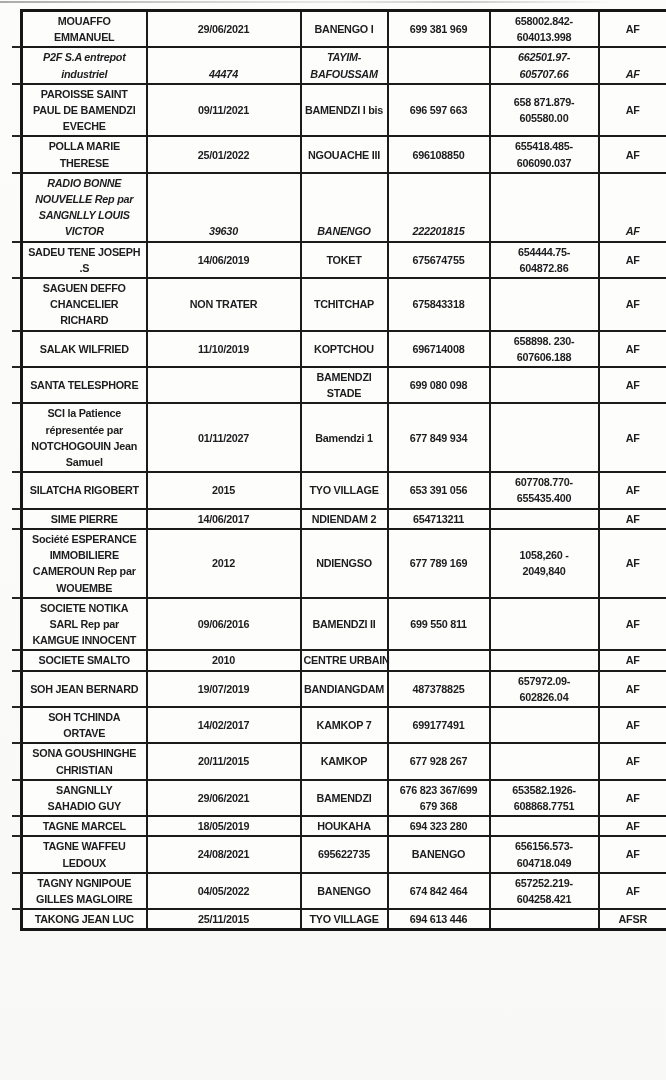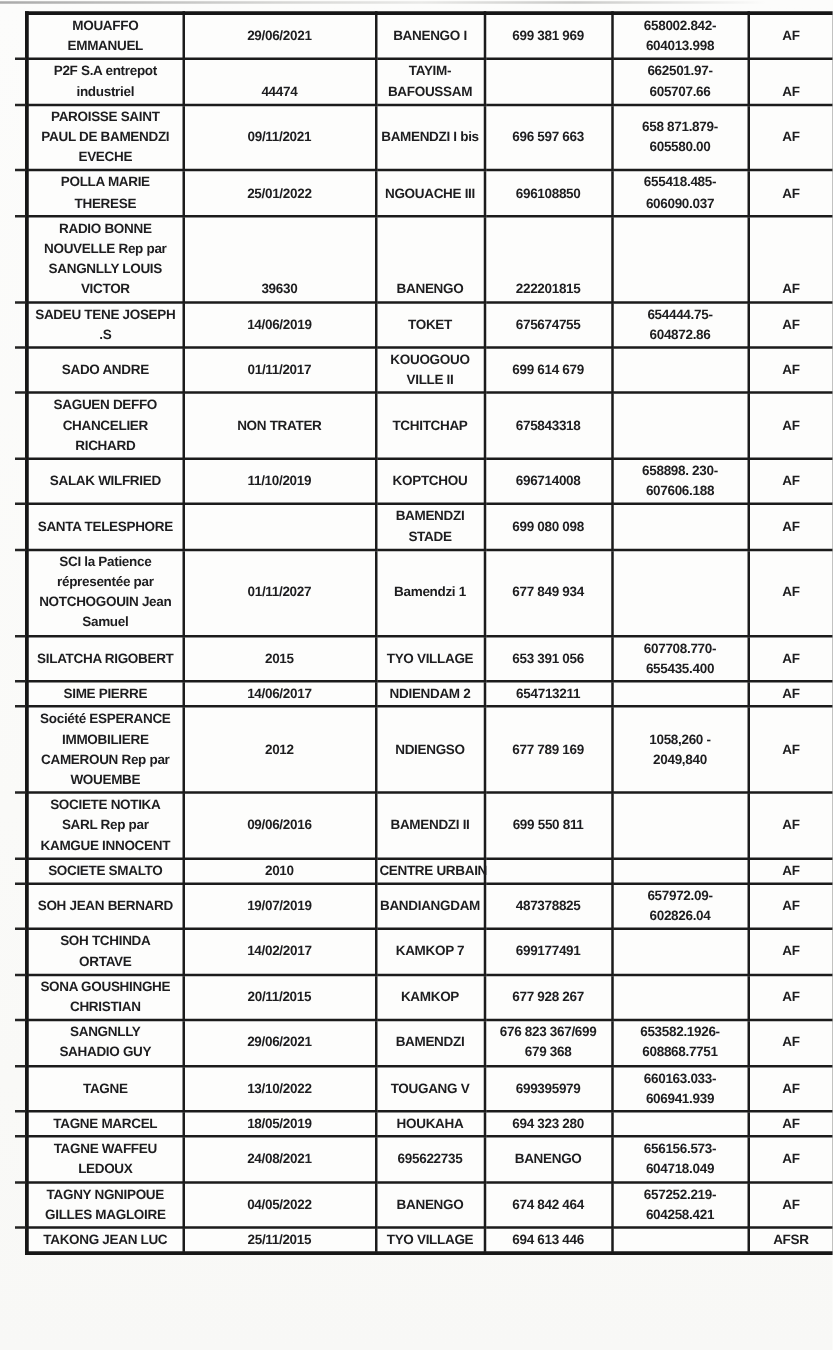--- a/index.html
+++ b/index.html
@@ -42,21 +42,21 @@
     font-size: 10.8px;
     line-height: 16.2px;
     letter-spacing: -0.25px;
     color: #1d1d1f;
     text-align: center;
     vertical-align: middle;
     padding: 1px 2px;
     white-space: pre;
     overflow: visible;
   }
-  tr.vbottom td { vertical-align: bottom; }
+  tr.vbottom td { vertical-align: bottom; font-style: italic; }
   td:first-child { position: relative; }
   tr:not(:first-child) td:first-child::before {
     content: "";
     position: absolute;
     left: -11px;
     top: -2px;
     width: 9px;
     height: 2px;
     background: #242424;
   }
@@ -145,29 +145,20 @@
       <td>SADEU TENE JOSEPH
 .S</td>
       <td>14/06/2019</td>
       <td>TOKET</td>
       <td>675674755</td>
       <td>654444.75-
 604872.86</td>
       <td>AF</td>
     </tr>
 
-    <tr>
-      <td>SADO ANDRE</td>
-      <td>01/11/2017</td>
-      <td>KOUOGOUO
-VILLE II</td>
-      <td>699 614 679</td>
-      <td></td>
-      <td>AF</td>
-    </tr>
 
     <tr>
       <td>SAGUEN DEFFO
 CHANCELIER
 RICHARD</td>
       <td>NON TRATER</td>
       <td>TCHITCHAP</td>
       <td>675843318</td>
       <td></td>
       <td>AF</td>
@@ -294,29 +285,20 @@
 SAHADIO GUY</td>
       <td>29/06/2021</td>
       <td>BAMENDZI</td>
       <td>676 823 367/699
 679 368</td>
       <td>653582.1926-
 608868.7751</td>
       <td>AF</td>
     </tr>
 
-    <tr>
-      <td>TAGNE</td>
-      <td>13/10/2022</td>
-      <td>TOUGANG V</td>
-      <td>699395979</td>
-      <td>660163.033-
-606941.939</td>
-      <td>AF</td>
-    </tr>
 
     <tr>
       <td>TAGNE MARCEL</td>
       <td>18/05/2019</td>
       <td>HOUKAHA</td>
       <td>694 323 280</td>
       <td></td>
       <td>AF</td>
     </tr>
 

